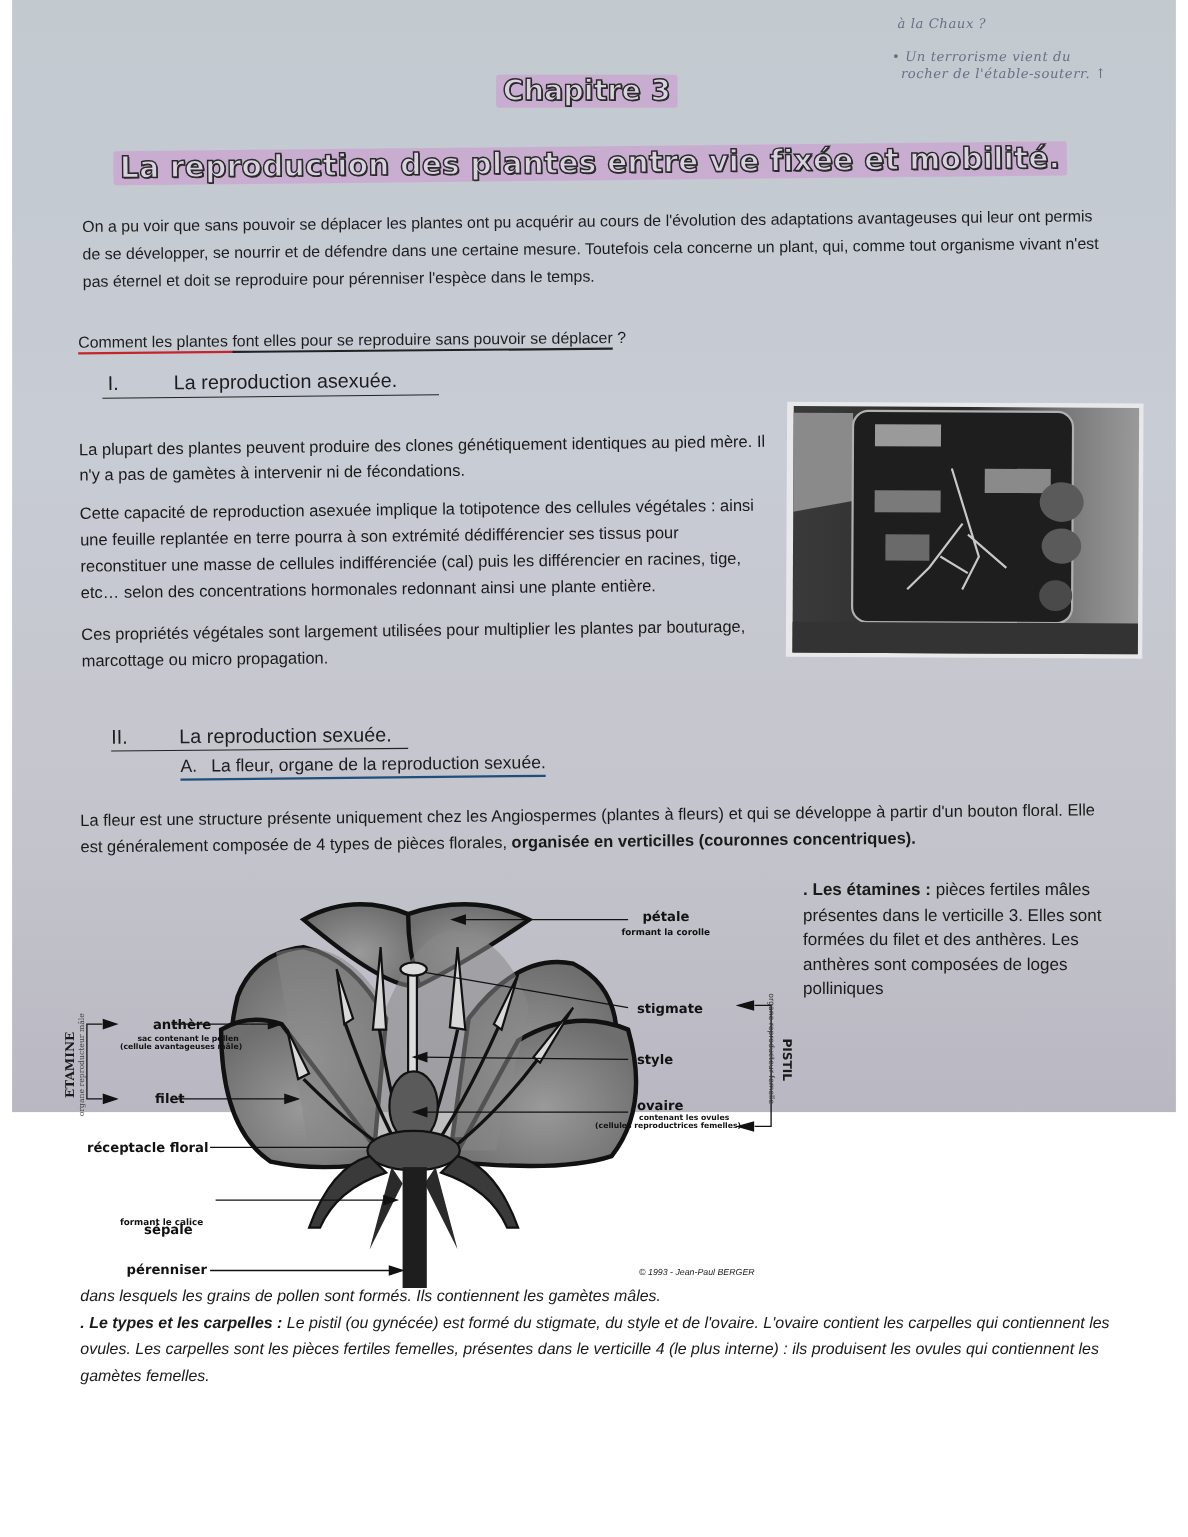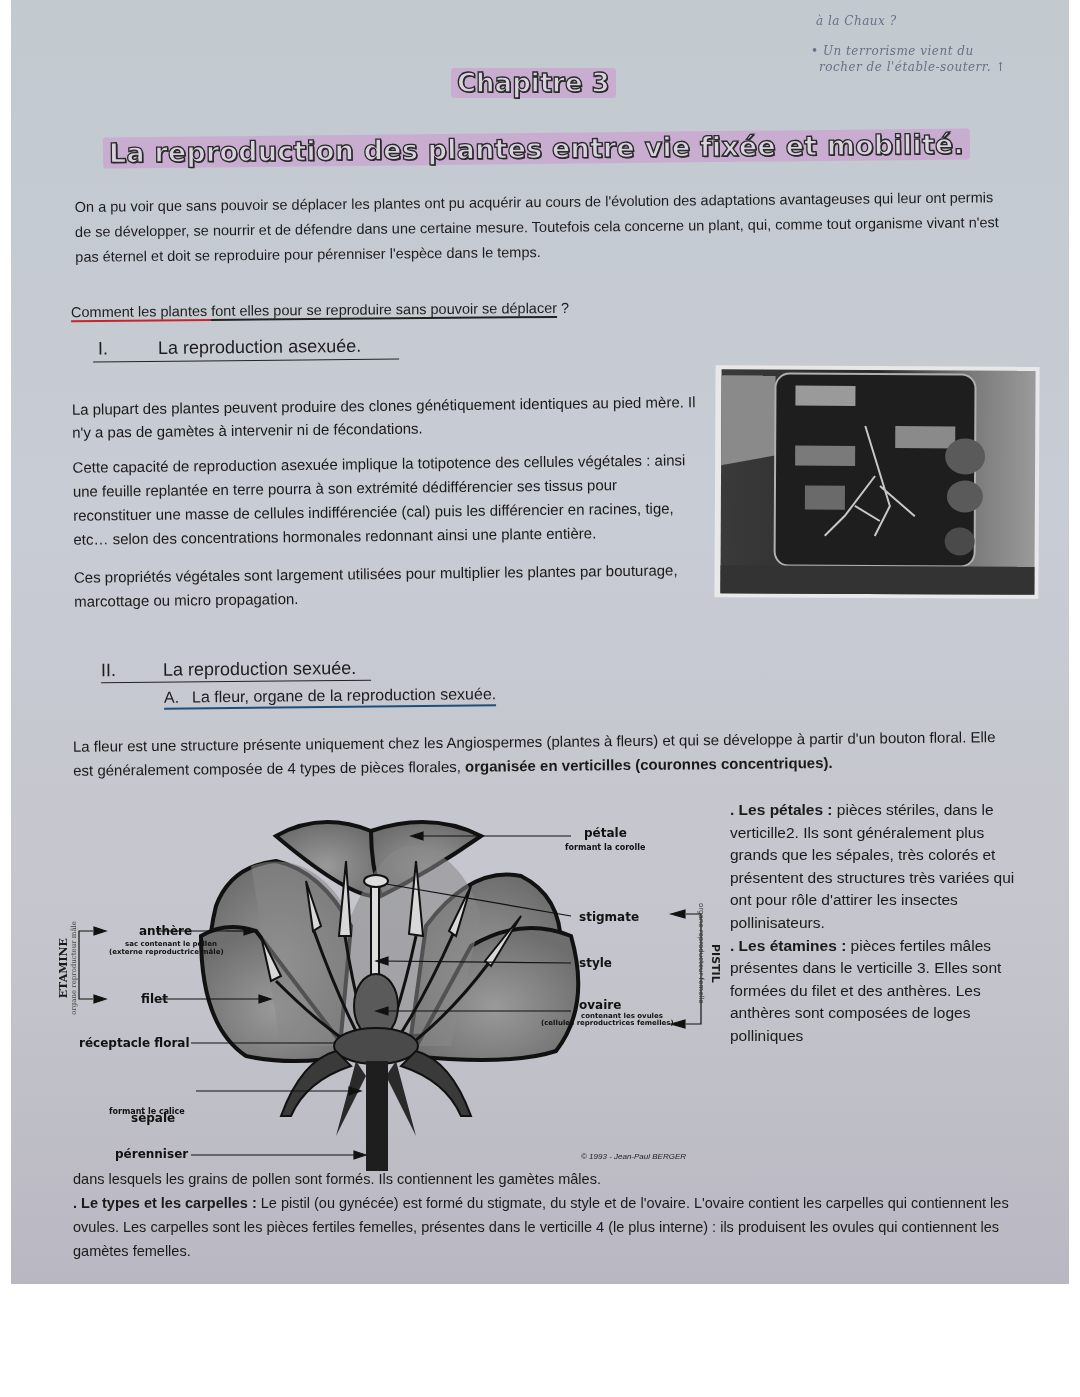--- a/index.html
+++ b/index.html
@@ -4,21 +4,21 @@
 <style>
   html, body { margin: 0; padding: 0; }
   body {
     width: 1080px; height: 1397px; overflow: hidden;
     background: #ffffff;
     font-family: "Liberation Sans", sans-serif;
     color: #1a1a1a;
     position: relative;
   }
   .paper {
-    position: absolute; left: 11px; top: 0; width: 1058px; height: 1284px;
+    position: absolute; left: 11px; top: 0; width: 1058px; height: 1011px;
     background: linear-gradient(180deg, #c2c9cf 0%, #c8ccd4 40%, #c4c4cc 75%, #b9b8c2 100%);
   }
   .abs { position: absolute; }
   .handwriting {
     font-family: "DejaVu Serif", serif; font-style: italic;
     color: #6b6f86; font-size: 12px; line-height: 15px; letter-spacing: 0.5px;
   }
   .outlined {
     font-family: "DejaVu Sans", sans-serif; font-weight: bold;
     color: #d7d2dd;
@@ -184,38 +184,37 @@
     <div class="abs lbl" style="left:533px; top:20px;">pétale</div>
     <div class="abs sublbl" style="left:514px; top:38px; font-size:8px;">formant la corolle</div>
     <div class="abs lbl" style="left:528px; top:104px;">stigmate</div>
     <div class="abs lbl" style="left:528px; top:150px;">style</div>
     <div class="abs lbl" style="left:528px; top:192px;">ovaire</div>
     <div class="abs sublbl" style="left:530px; top:206px;">contenant les ovules</div>
     <div class="abs sublbl" style="left:490px; top:213px;">(cellules reproductrices femelles)</div>
 
     <div class="abs lbl" style="left:88px; top:118px;">anthère</div>
     <div class="abs sublbl" style="left:74px; top:134px;">sac contenant le pollen</div>
-    <div class="abs sublbl" style="left:58px; top:142px;">(externe reproductrice mâle)</div>
+    <div class="abs sublbl" style="left:58px; top:142px;">(cellule avantageuses mâle)</div>
     <div class="abs lbl" style="left:90px; top:186px;">filet</div>
     <div class="abs lbl" style="left:28px; top:230px;">réceptacle floral</div>
     <div class="abs lbl" style="left:80px; top:276px;margin-top:29px;">sépale</div>
     <div class="abs sublbl" style="left:58px; top:302px; font-size:8px;">formant le calice</div>
     <div class="abs lbl" style="left:64px; top:341px;">pérenniser</div>
 
     <div class="abs vert" style="left:6px; top:132px; font-family:'DejaVu Serif',serif; font-weight:bold; font-size:11px;">ETAMINE</div>
     <div class="abs vert" style="left:19px; top:115px; font-family:'DejaVu Serif',serif; font-size:7px; color:#444;">organe reproducteur mâle</div>
     <div class="abs vert-r" style="left:658px; top:138px; font-family:'DejaVu Sans',sans-serif; font-weight:bold; font-size:11px;">PISTIL</div>
     <div class="abs vert-r" style="left:646px; top:97px; font-family:'DejaVu Sans',sans-serif; font-size:7px; color:#333;">organe reproducteur femelle</div>
 
     <div class="abs" style="left:530px; top:346px; font-size:8px; font-style:italic; color:#222;">© 1993 - Jean-Paul BERGER</div>
   </div>
 
   <div class="abs" style="left:719px; top:799px; width:300px; font-size:15.5px; line-height:22.6px;">
-    <div><b>. Les pétales :</b><span> pièces stériles, dans le verticille2. Ils sont généralement plus grands que les sépales, très colorés et présentent des structures très variées qui ont pour rôle d'attirer les insectes pollinisateurs.</span></div>
     <div><b>. Les étamines :</b><span> pièces fertiles mâles présentes dans le verticille 3. Elles sont formées du filet et des anthères. Les anthères sont composées de loges polliniques</span></div>
   </div>
 
-  <div class="abs" style="left:62px; top:1167px; width:960px; font-size:14.5px; line-height:24px;">
+  <div class="abs" style="left:62px; top:1167px; width:960px; font-size:14.5px; line-height:24px;font-style:italic;">
     <div>dans lesquels les grains de pollen sont formés. Ils contiennent les gamètes mâles.</div>
     <div><b>. Le types et les carpelles :</b><span> Le pistil (ou gynécée) est formé du stigmate, du style et de l'ovaire. L'ovaire contient les carpelles qui contiennent les ovules. Les carpelles sont les pièces fertiles femelles, présentes dans le verticille 4 (le plus interne) : ils produisent les ovules qui contiennent les gamètes femelles.</span></div>
   </div>
 
 </div>
 
 </body></html>

